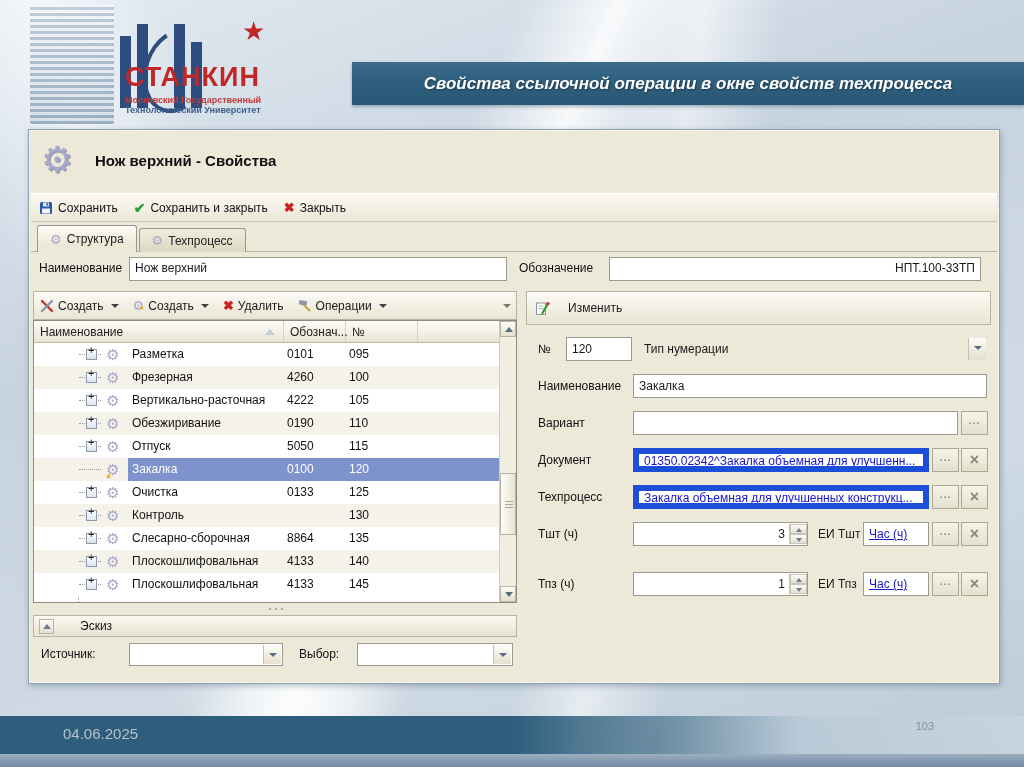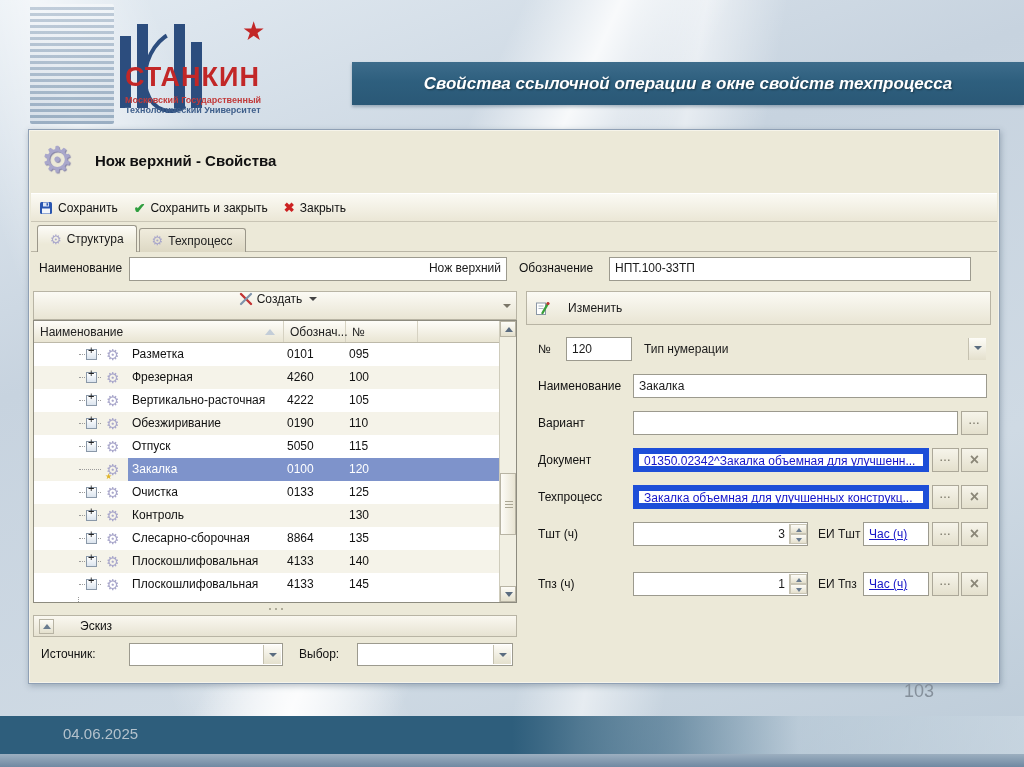--- a/index.html
+++ b/index.html
@@ -94,30 +94,30 @@
   .tabpane-line { position:absolute; left:2px; right:2px; top:121px; height:1px; background:#b9b5a5; }
 
   
   .fields-row { position:absolute; left:0; top:127px; height:26px; width:100%; }
   .flabel { position:absolute; top:4px; font-size:12px; color:#111; }
   .input {
     position:absolute; top:0; height:24px; background:#fff;
     border:1px solid #9c9a8e; padding:3px 5px; font-size:12px; overflow:hidden; white-space:nowrap;
   }
   .fields-row .l1 { left:10px; }
-  .fields-row .i1 { left:100px; width:378px;text-align:right; }
+  .fields-row .i1 { left:100px; width:378px; }
   .fields-row .l2 { left:490px; }
-  .fields-row .i2 { left:580px; right:28px; }
+  .fields-row .i2 { left:580px; right:18px;text-align:right; }
 
   
   .lpanel { position:absolute; left:4px; top:161px; width:484px; height:384px; }
   .lp-toolbar {
     position:absolute; left:0; right:0; top:0; height:29px;
     background:linear-gradient(180deg,#fbfaf4,#e9e5d4);
-    border:1px solid #b8b4a4; display:flex; align-items:center; padding-left:6px; gap:14px;flex-direction:column;
+    border:1px solid #b8b4a4; display:flex; align-items:center; padding-left:6px; gap:14px;
   }
   .lp-btn { display:flex; align-items:center; gap:4px; }
   .dd-arrow { width:0; height:0; border-left:4px solid transparent; border-right:4px solid transparent;
     border-top:4px solid #444; margin-left:3px; }
   .lp-overflow { position:absolute; right:5px; top:12px; width:0; height:0;
     border-left:4px solid transparent; border-right:4px solid transparent; border-top:4px solid #7a7668; }
 
   .lp-table {
     position:absolute; left:0; right:0; top:29px; height:283px;
     border:1px solid #8d8b7f; background:#fff; overflow:hidden;
@@ -242,21 +242,21 @@
     border:1px solid #9c9a8e; padding:4px 5px; overflow:hidden; white-space:nowrap; }
 
   
   .footer-band {
     position:absolute; left:0; top:716px; width:1024px; height:38px;
     background:linear-gradient(90deg,
       #2e5e7c 0%, #2e5e7c 50%, rgba(46,94,124,.55) 66%,
       rgba(175,195,210,.45) 78%, rgba(205,218,228,.55) 100%);
   }
   .footer-date { position:absolute; left:63px; top:9px; font-size:15px; color:#b4c2cc; }
-  .footer-page { position:absolute; right:90px; top:681px; font-size:18px; color:#85909b; }
+  .footer-page { position:absolute; right:90px; top:720px; font-size:11px; color:#85909b; }
   .bottom-strip { position:absolute; left:0; top:754px; width:1024px; height:13px;
     background:linear-gradient(180deg,#9cafc0,#7089a2); }
 
   
   .svg-icon { display:inline-block; vertical-align:middle; }
 </style>
 </head>
 <body>
 
 <div class="slide">

